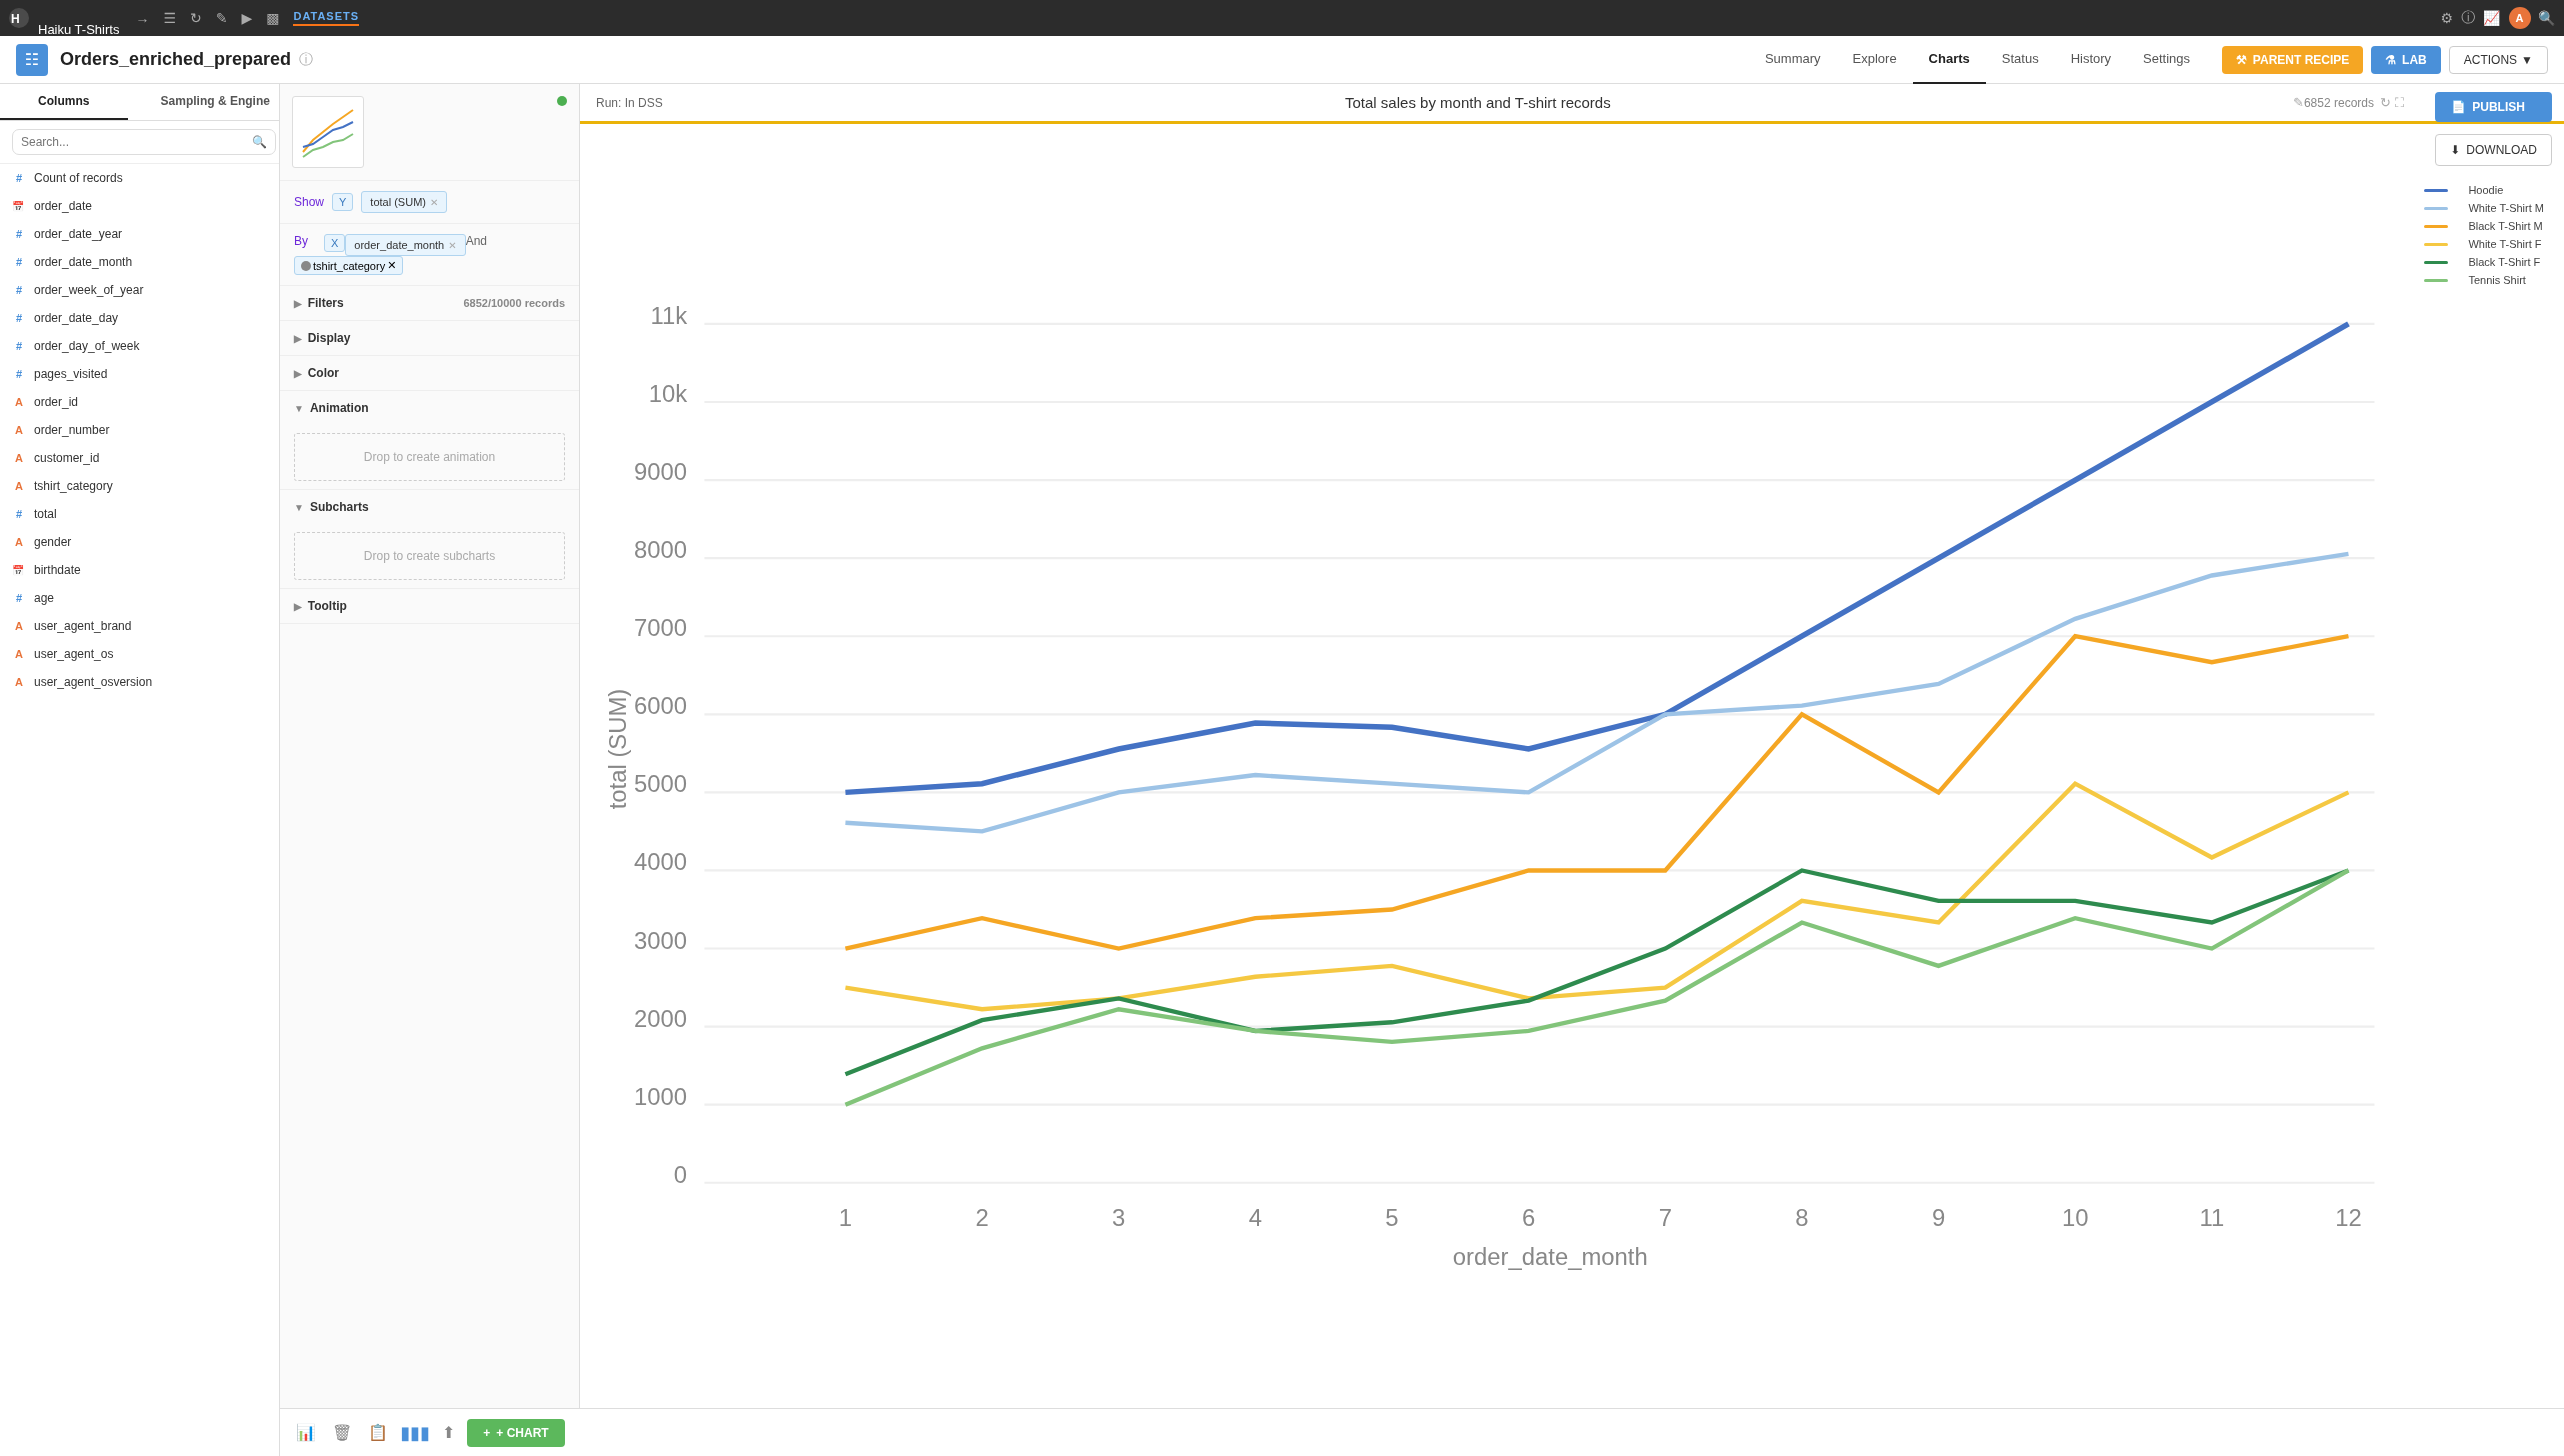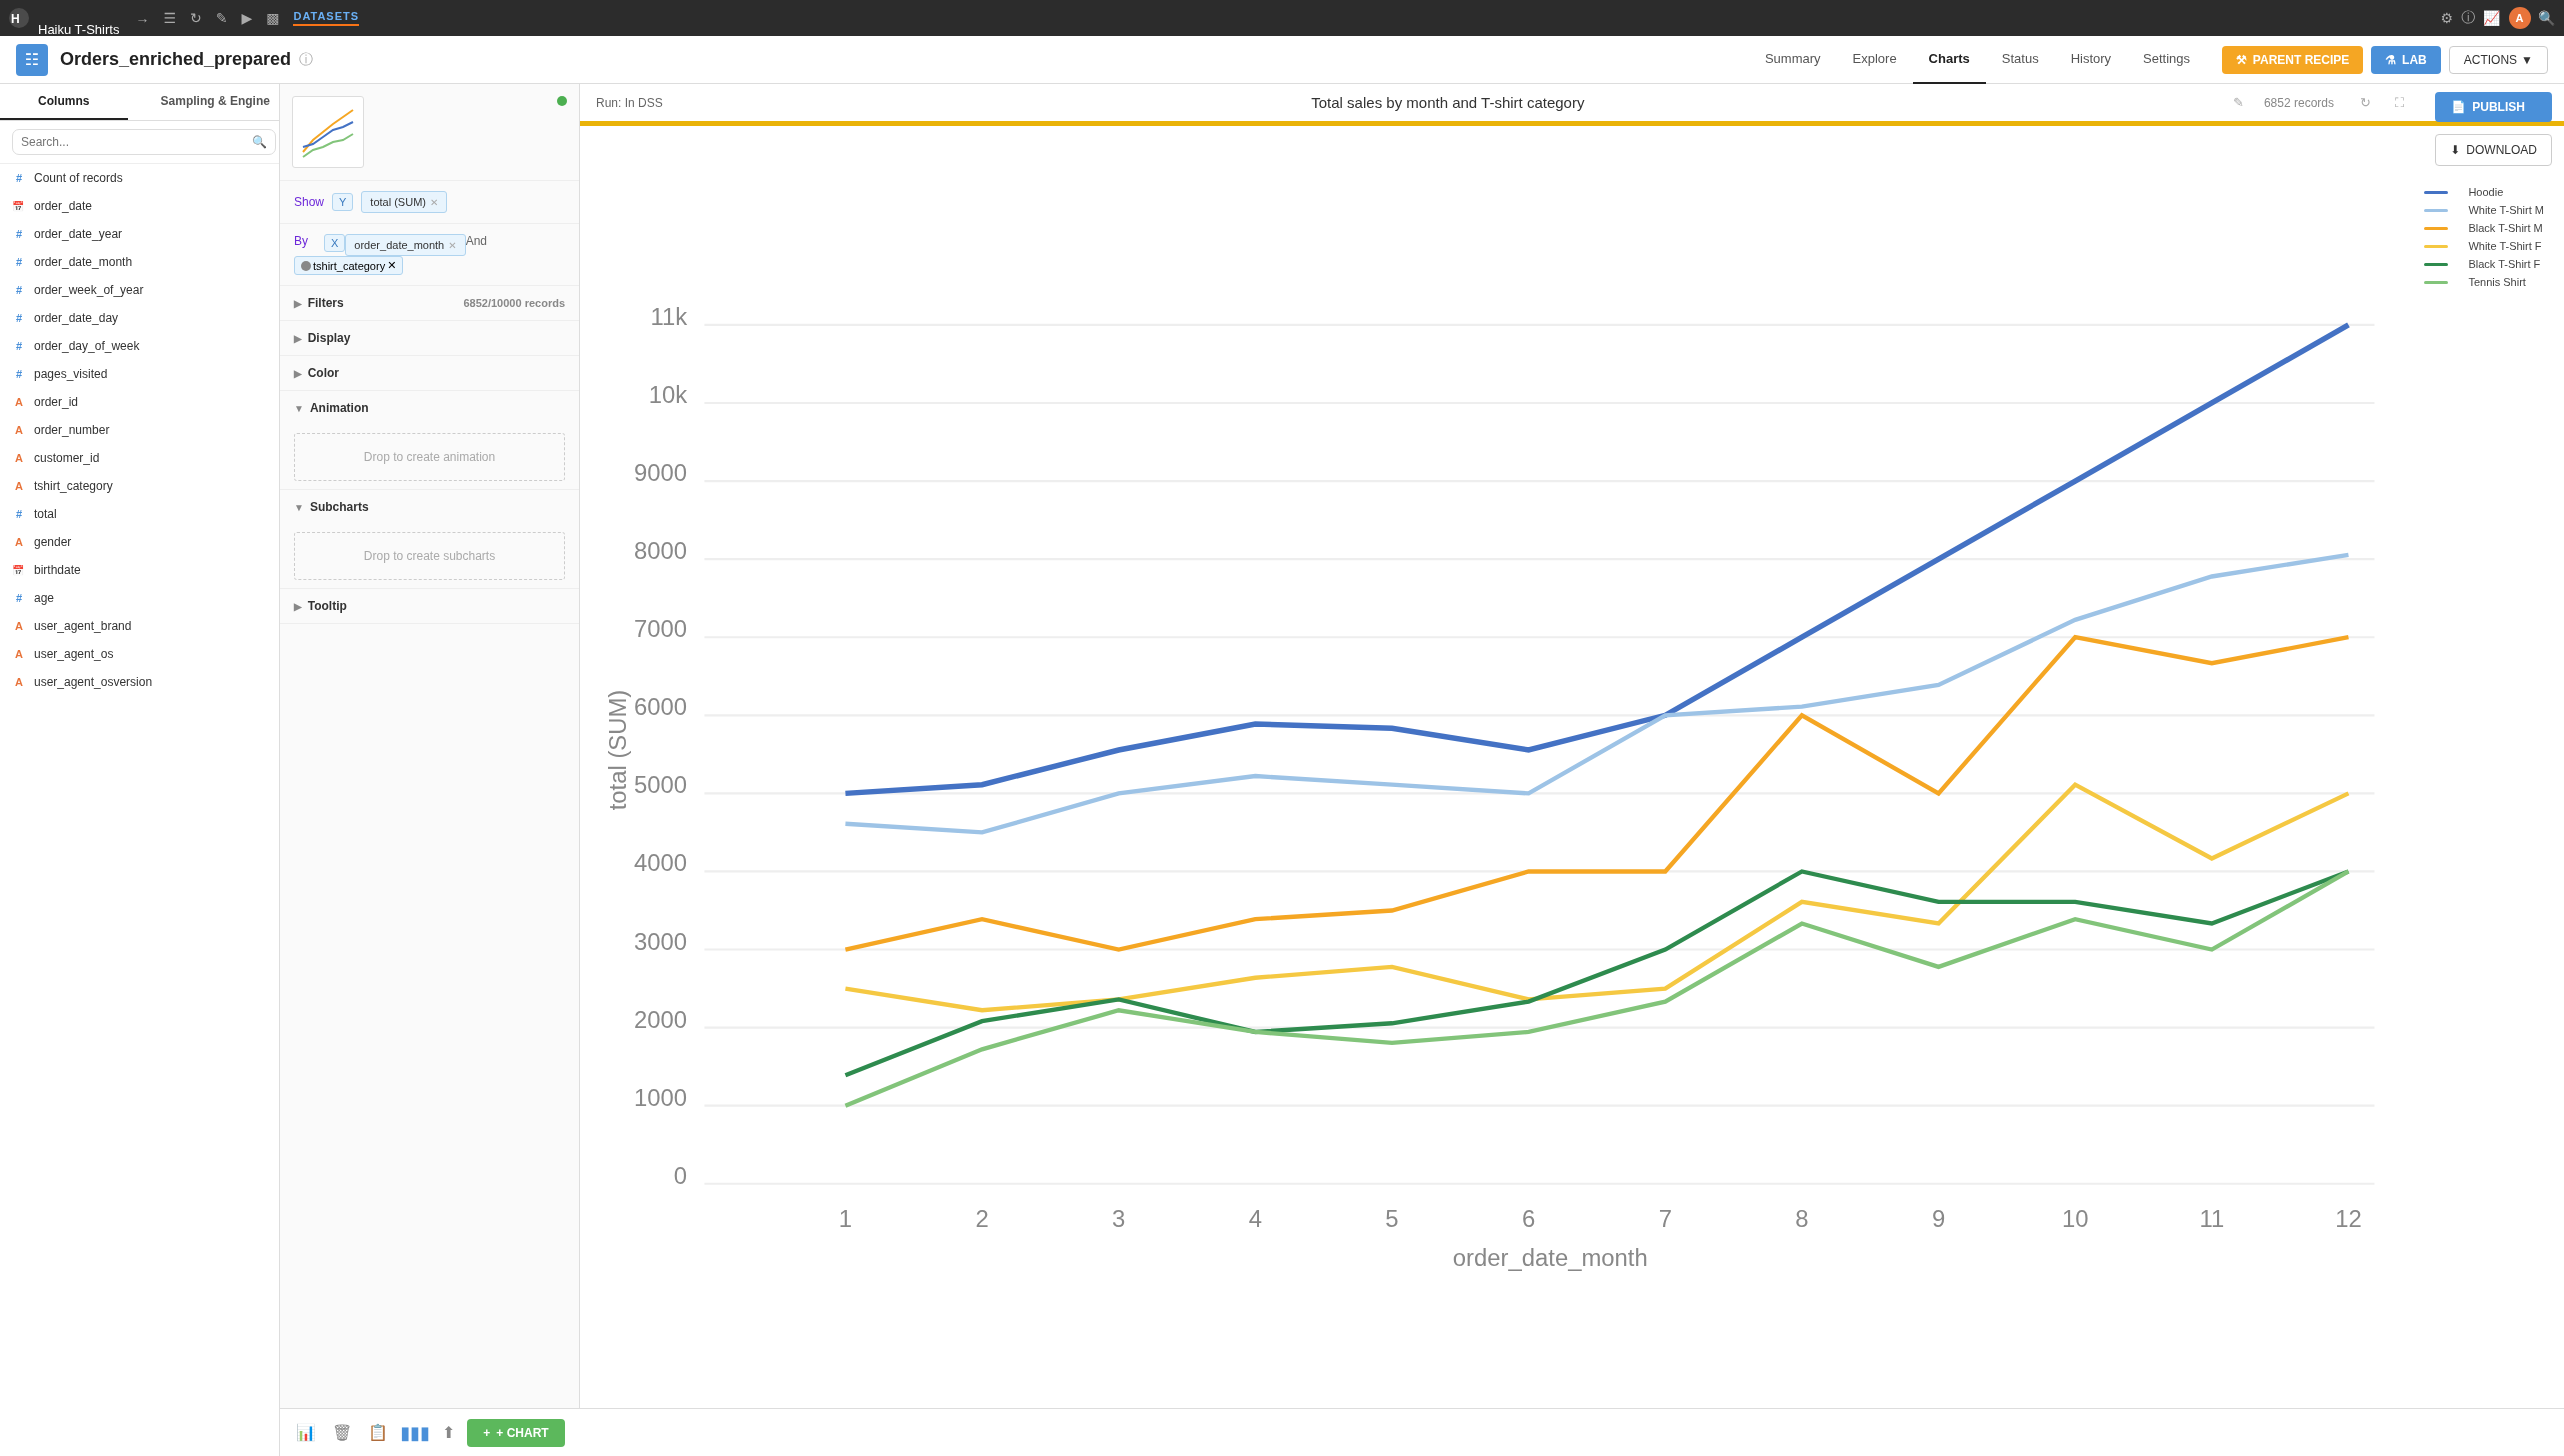--- a/index.html
+++ b/index.html
@@ -80,21 +80,21 @@
     .filters-count { margin-left: auto; font-size: 11px; color: #888; }
 
     
     .bottom-bar { position: absolute; bottom: 0; left: 280px; right: 0; height: 48px; background: #fff; border-top: 1px solid #ddd; display: flex; align-items: center; padding: 0 12px; gap: 8px; }
     .btn-add-chart { background: #5cb85c; color: #fff; border: none; padding: 7px 16px; border-radius: 4px; font-size: 12px; font-weight: 600; cursor: pointer; display: flex; align-items: center; gap: 6px; }
     .bottom-icon { color: #888; font-size: 16px; cursor: pointer; padding: 4px; }
     .chart-type-icon { color: #4a90d9; font-size: 18px; }
 
     
     .chart-area { flex: 1; background: #fff; display: flex; flex-direction: column; padding: 0; position: relative; overflow: hidden; }
-    .chart-header { display: flex; align-items: center; padding: 10px 16px; border-bottom: 5px solid #eab308; gap: 20px; }
+    .chart-header { display: flex; align-items: center; padding: 10px 16px; border-bottom: 3px solid #eab308; gap: 0; }
     .run-label { font-size: 12px; color: #666; }
     .chart-title { font-size: 15px; color: #333; font-weight: 400; flex: 1; text-align: center; }
     .edit-icon { color: #aaa; font-size: 13px; cursor: pointer; }
     .records-count { font-size: 12px; color: #888; margin-left: auto; }
     .refresh-icon { color: #aaa; font-size: 13px; cursor: pointer; margin-left: 6px; }
     .expand-icon { color: #aaa; font-size: 13px; cursor: pointer; margin-left: 4px; }
     .btn-publish { background: #4a90d9; color: #fff; border: none; padding: 8px 16px; border-radius: 4px; font-size: 12px; font-weight: 600; cursor: pointer; display: flex; align-items: center; gap: 6px; }
     .btn-download { background: #fff; color: #333; border: 1px solid #ccc; padding: 8px 14px; border-radius: 4px; font-size: 12px; cursor: pointer; display: flex; align-items: center; gap: 6px; margin-top: 6px; }
 
     .chart-svg-area { flex: 1; padding: 16px 16px 50px 16px; position: relative; }
@@ -355,21 +355,21 @@
             <span>PUBLISH</span>
           </button>
           <button class="btn-download">
             <span>⬇</span>
             <span>DOWNLOAD</span>
           </button>
         </div>
 
         <div class="chart-header" style="padding-right:160px;">
           <span class="run-label">Run: In DSS</span>
-          <span class="chart-title">Total sales by month and T-shirt category</span>
+          <span class="chart-title">Total sales by month and T-shirt records</span>
           <span class="edit-icon">✎</span>
           <span class="records-count">6852 records</span>
           <span class="refresh-icon">↻</span>
           <span class="expand-icon">⛶</span>
         </div>
 
         <div class="chart-svg-area">
           <svg width="100%" height="100%" viewBox="0 0 900 480" preserveAspectRatio="xMidYMid meet">
 
             <text x="42" y="440" font-size="11" fill="#888" text-anchor="end">0</text>

